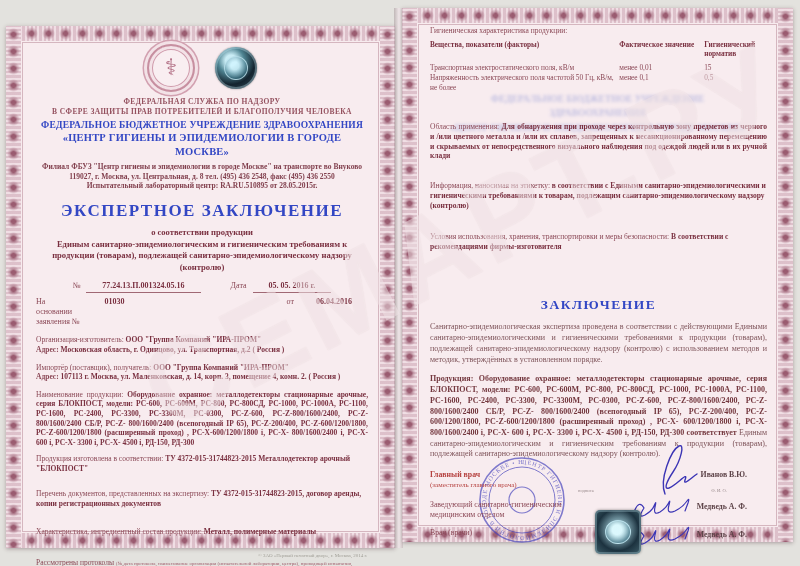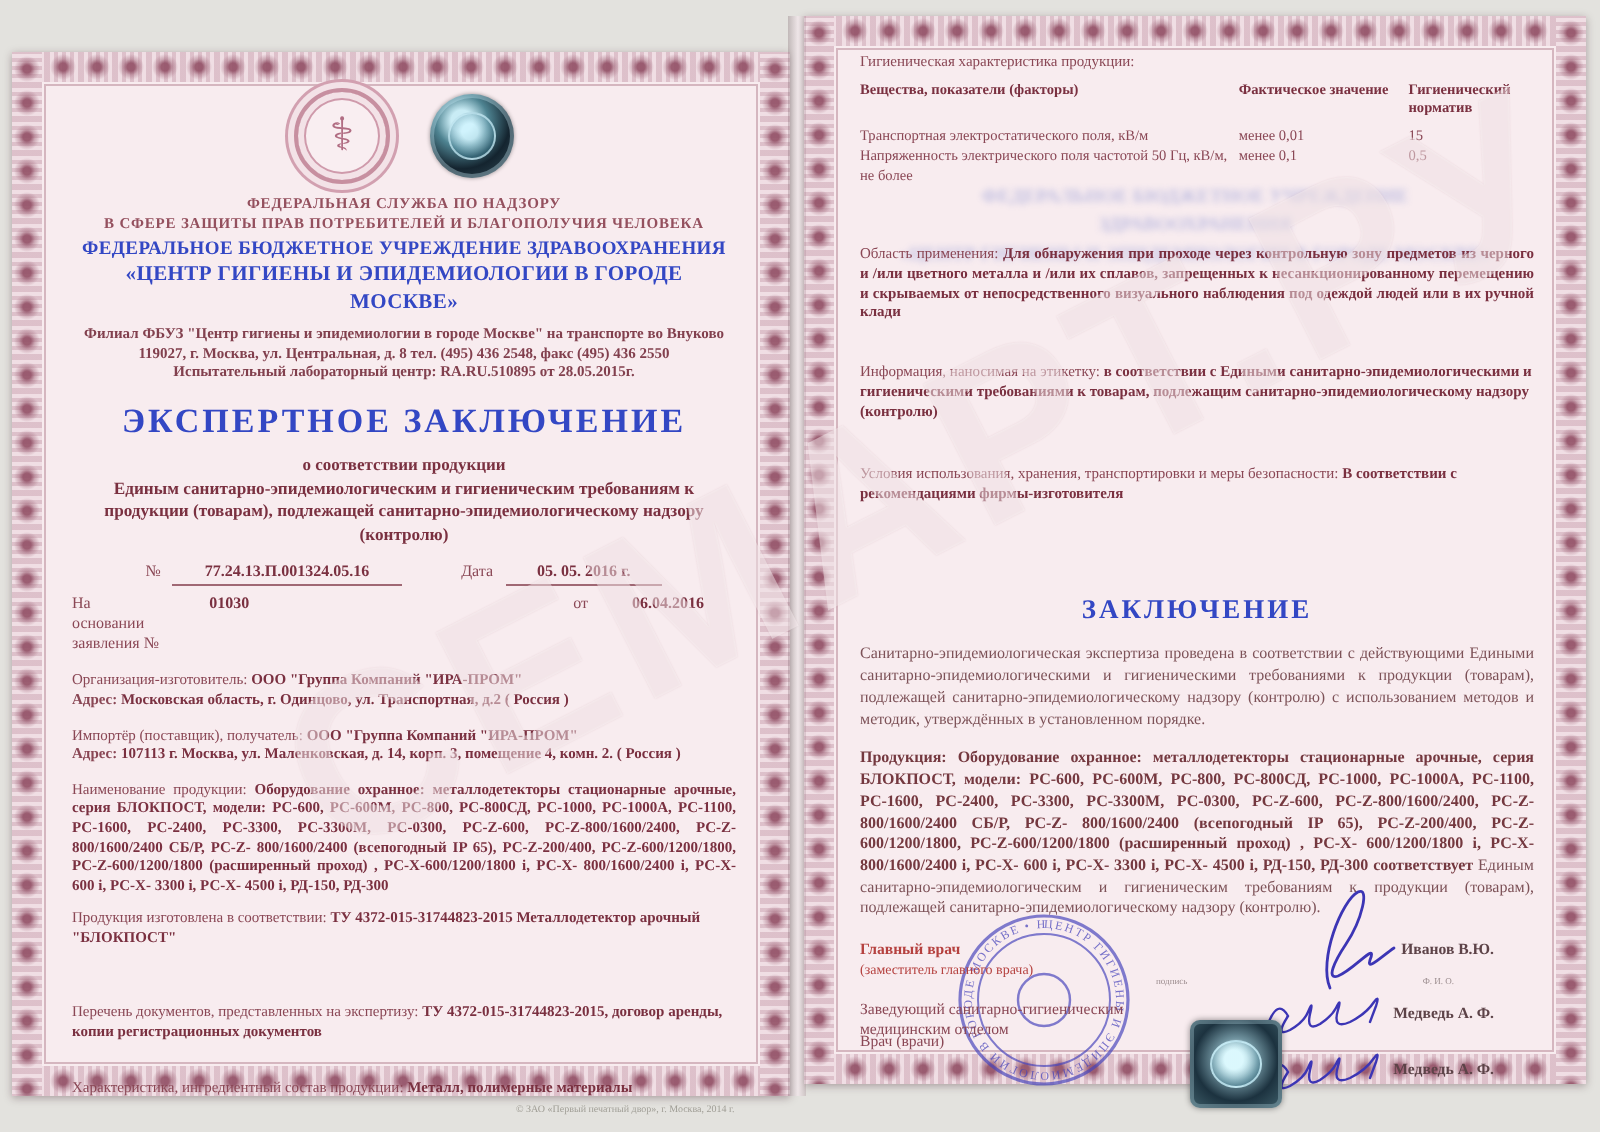--- a/index.html
+++ b/index.html
@@ -164,21 +164,21 @@
     <div class="block j">
       <span class="lbl">Наименование продукции:</span>
       <span class="val">Оборудование охранное: металлодетекторы стационарные арочные, серия БЛОКПОСТ, модели: РС-600, РС-600М, РС-800, РС-800СД, РС-1000, РС-1000А, РС-1100, РС-1600, РС-2400, РС-3300, РС-3300М, РС-0300, PC-Z-600, PC-Z-800/1600/2400, PC-Z-800/1600/2400 СБ/Р, PC-Z- 800/1600/2400 (всепогодный IP 65), PC-Z-200/400, PC-Z-600/1200/1800, PC-Z-600/1200/1800 (расширенный проход) , РС-Х-600/1200/1800 i, РС-Х- 800/1600/2400 i, РС-Х- 600 i, РС-Х- 3300 i, РС-Х- 4500 i, РД-150, РД-300</span>
     </div>
 
     <div class="block" style="margin-top:7px">
       <span class="lbl">Продукция изготовлена в соответствии:</span>
       <span class="val">ТУ 4372-015-31744823-2015 Металлодетектор арочный "БЛОКПОСТ"</span>
     </div>
 
-    <div class="block" style="margin-top:28px">
+    <div class="block" style="margin-top:16px">
       <span class="lbl">Перечень документов, представленных на экспертизу:</span>
       <span class="val">ТУ 4372-015-31744823-2015, договор аренды, копии регистрационных документов</span>
     </div>
 
     <div class="block" style="margin-top:18px">
       <span class="lbl">Характеристика, ингредиентный состав продукции:</span>
       <span class="val">Металл, полимерные материалы</span>
     </div>
 
     <div class="block" style="margin-top:22px">
@@ -264,21 +264,21 @@
       <div class="sig-name" style="right:20px;top:0">Иванов В.Ю.</div>
       <div class="sig-cap" style="left:148px;top:18px">подпись</div>
       <div class="sig-cap" style="right:40px;top:18px">Ф. И. О.</div>
 
       <div class="sig-t" style="left:0;top:30px;width:160px">Заведующий санитарно-гигиеническим медицинским отделом</div>
       <svg class="sig-svg" style="left:200px;top:24px" width="72" height="26" viewBox="0 0 72 26">
         <path d="M4,18 q5,-13 10,-4 q-7,11 1,7 q7,-4 9,-9 q3,-7 1,1 q-2,9 5,5 q6,-4 8,-8 q3,-6 1,1 q-3,10 6,6 q8,-4 12,-10 q3,-4 1,2 l-3,8" fill="none" stroke="#3c35b5" stroke-width="1.2" stroke-linecap="round"></path>
       </svg>
       <div class="sig-name" style="right:20px;top:32px">Медведь А. Ф.</div>
 
-      <div class="sig-t" style="left:0;top:46px">Врач (врачи)</div>
+      <div class="sig-t" style="left:0;top:58px">Врач (врачи)</div>
       <svg class="sig-svg" style="left:200px;top:52px" width="72" height="26" viewBox="0 0 72 26">
         <path d="M4,18 q5,-13 10,-4 q-7,11 1,7 q7,-4 9,-9 q3,-7 1,1 q-2,9 5,5 q6,-4 8,-8 q3,-6 1,1 q-3,10 6,6 q8,-4 12,-10 q3,-4 1,2 l-3,8" fill="none" stroke="#3c35b5" stroke-width="1.2" stroke-linecap="round"></path>
       </svg>
       <div class="sig-name" style="right:20px;top:60px">Медведь А. Ф.</div>
 
       <div id="holo-sticker"></div>
     </div>
   </div>
 </div>
 

